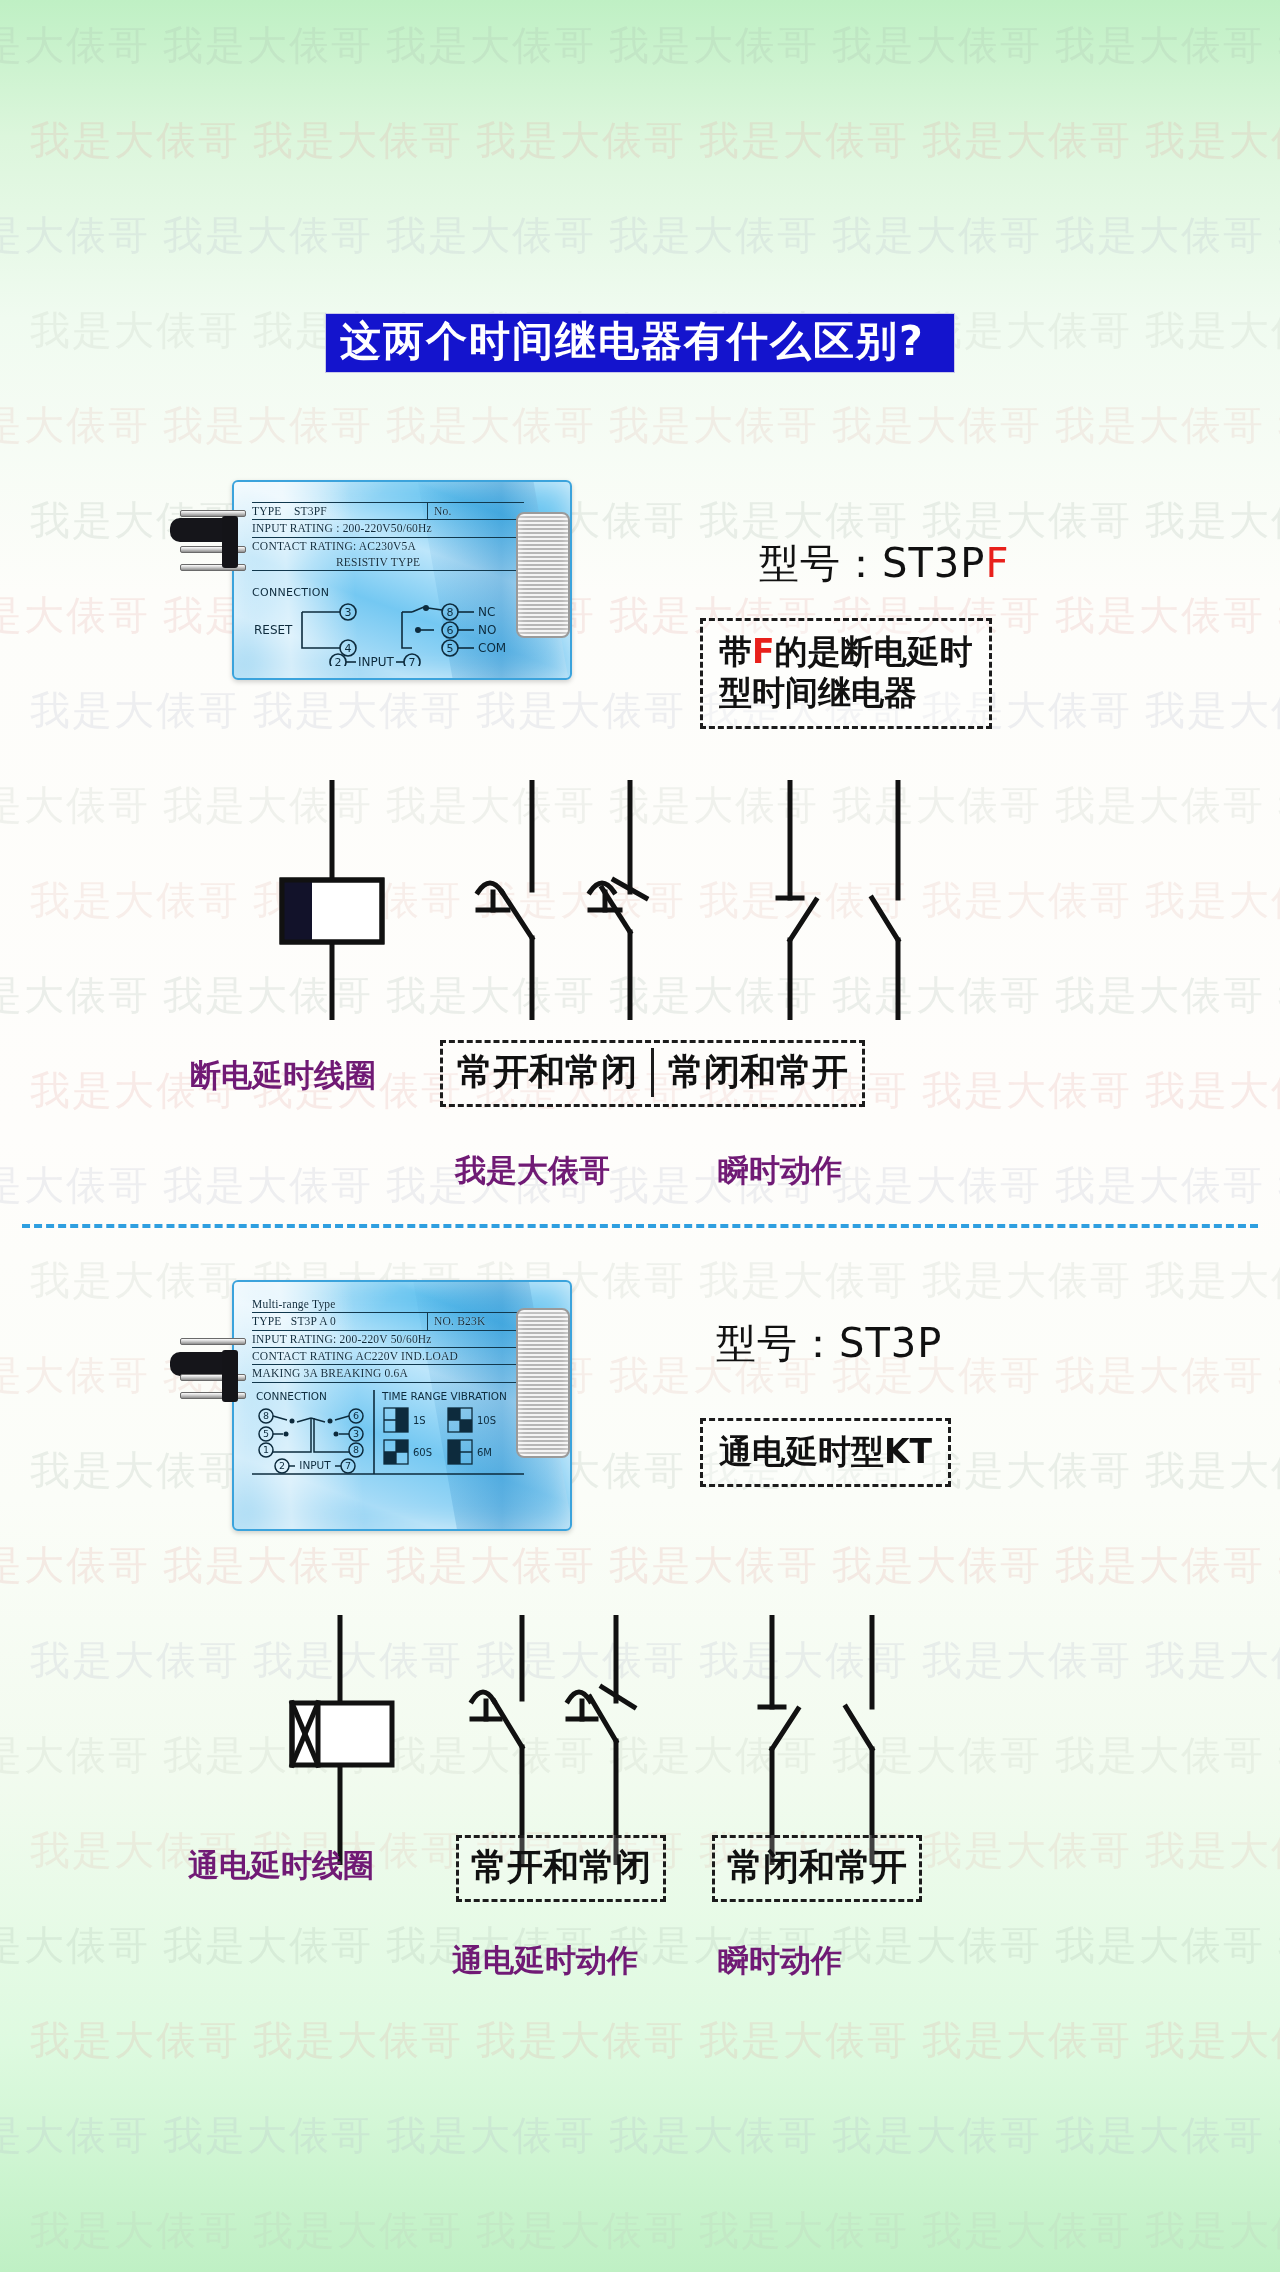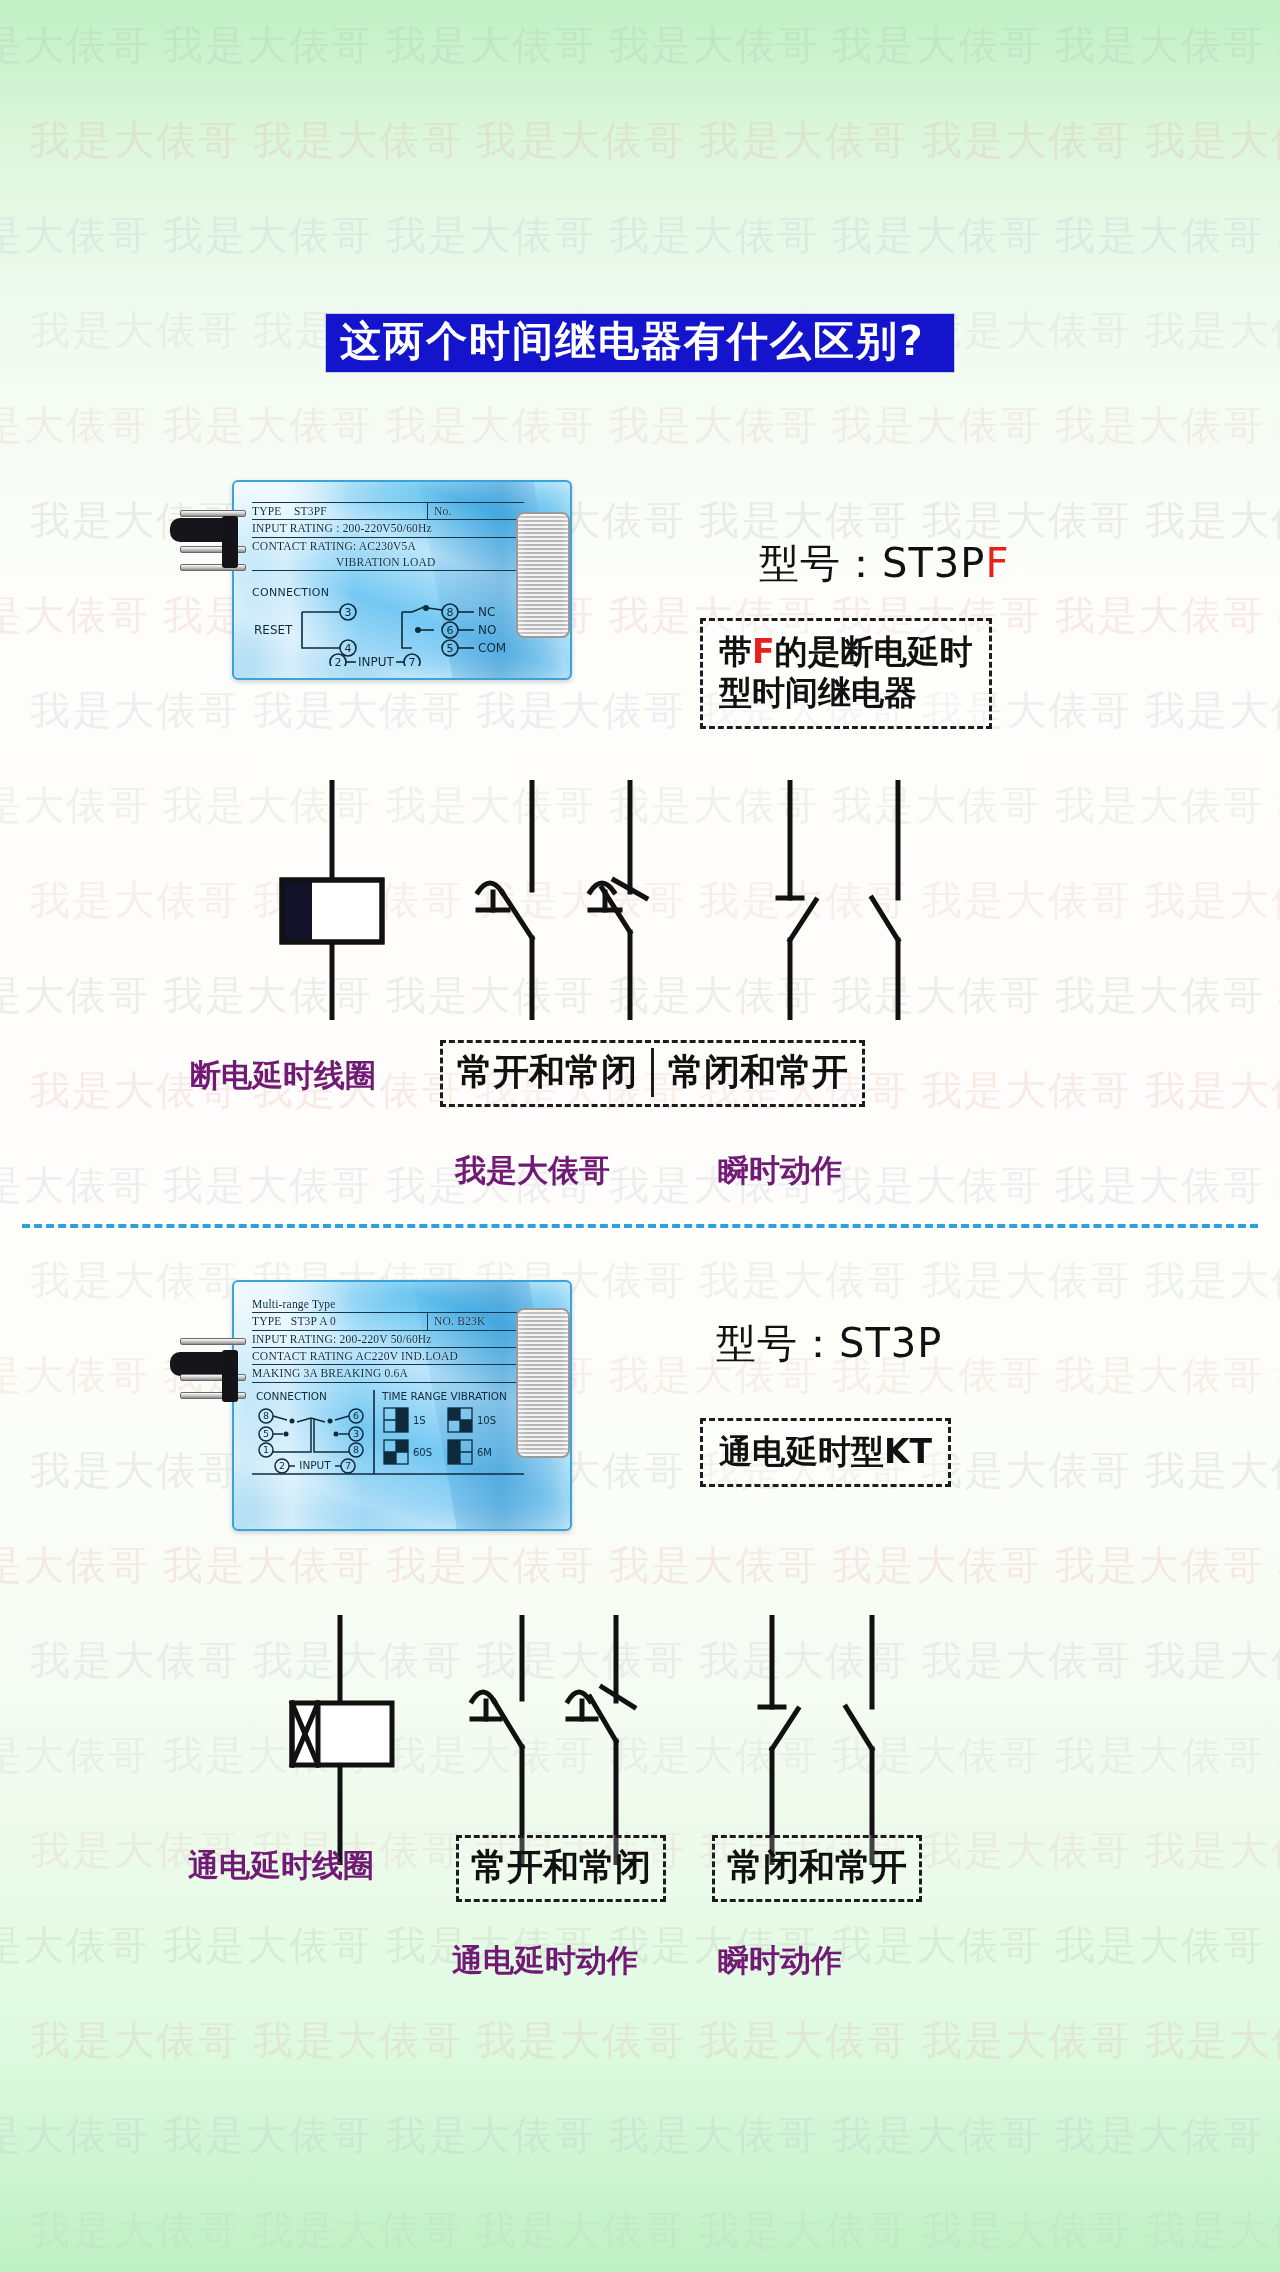--- a/index.html
+++ b/index.html
@@ -305,21 +305,21 @@
         <div class="plate-line split top">
           <span class="l">
             <span>TYPE</span>
             &nbsp;&nbsp;
             <span>ST3PF</span>
           </span>
           <span class="r">No.</span>
         </div>
         <div class="plate-line">INPUT RATING :   200-220V50/60Hz</div>
         <div class="plate-line noline">CONTACT RATING:  AC230V5A</div>
-        <div class="plate-line plate-indent">VIBRATION LOAD</div>
+        <div class="plate-line plate-indent">RESISTIV TYPE</div>
       </div>
 
       <div class="conn-area">
         <div class="conn-title">CONNECTION</div>
         <svg width="272" height="66" viewBox="0 0 272 66" style="position:absolute; left:0; top:14px;">
           <g stroke="#0d2b3d" stroke-width="1.6" fill="none">
             <path d="M50 12 H88"></path>
             <path d="M50 12 V48 H88"></path>
             <circle cx="96" cy="12" r="8"></circle>
             <circle cx="96" cy="48" r="8"></circle>

